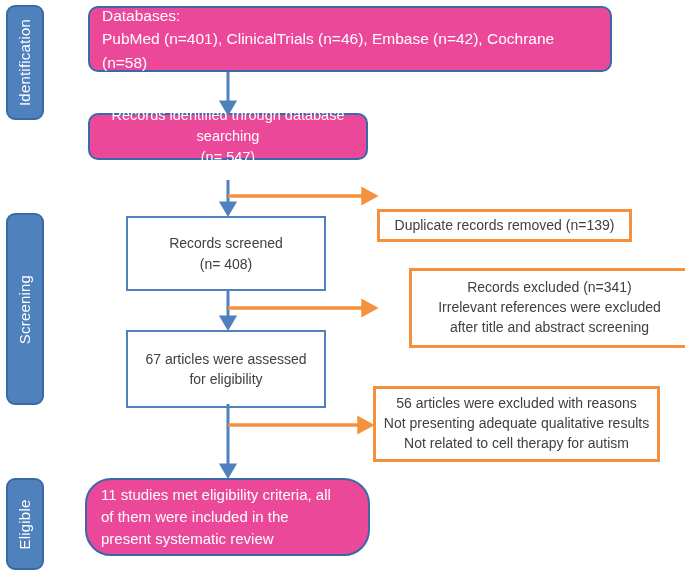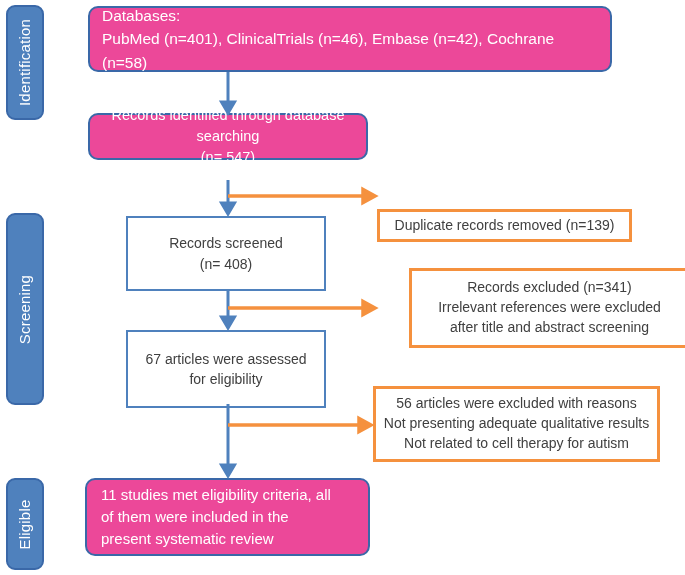--- a/index.html
+++ b/index.html
@@ -40,21 +40,21 @@
     text-align:center;font-size:14px;line-height:1.42;
   }
   .arrow-layer{position:absolute;left:0;top:0;pointer-events:none;}
   #box-databases{left:88px;top:6px;width:524px;height:66px;
     padding:4px 12px;font-size:15.5px;line-height:1.5;text-align:left;}
   #box-identified{left:88px;top:113px;width:280px;height:47px;
     font-size:14.5px;line-height:1.45;text-align:center;align-items:center;}
   #box-screened{left:126px;top:216px;width:200px;height:75px;}
   #box-assessed{left:126px;top:330px;width:200px;height:78px;}
   #box-included{left:85px;top:478px;width:285px;height:78px;
-    padding:20px 14px;font-size:15px;line-height:1.45;text-align:left;}
+    padding:20px 14px;font-size:15px;line-height:1.45;text-align:left;border-radius:26px;}
   #box-duplicates{left:377px;top:181px;width:255px;height:33px;margin-top:28px;}
   #box-excl-screening{left:377px;top:268px;width:281px;height:80px;margin-left:32px;}
   #box-excl-eligibility{left:373px;top:386px;width:287px;height:76px;}
   #stage-identification{top:5px;height:115px;}
   #stage-screening{top:213px;height:192px;}
   #stage-eligible{top:478px;height:92px;}
 </style>
 </head>
 <body>
 

